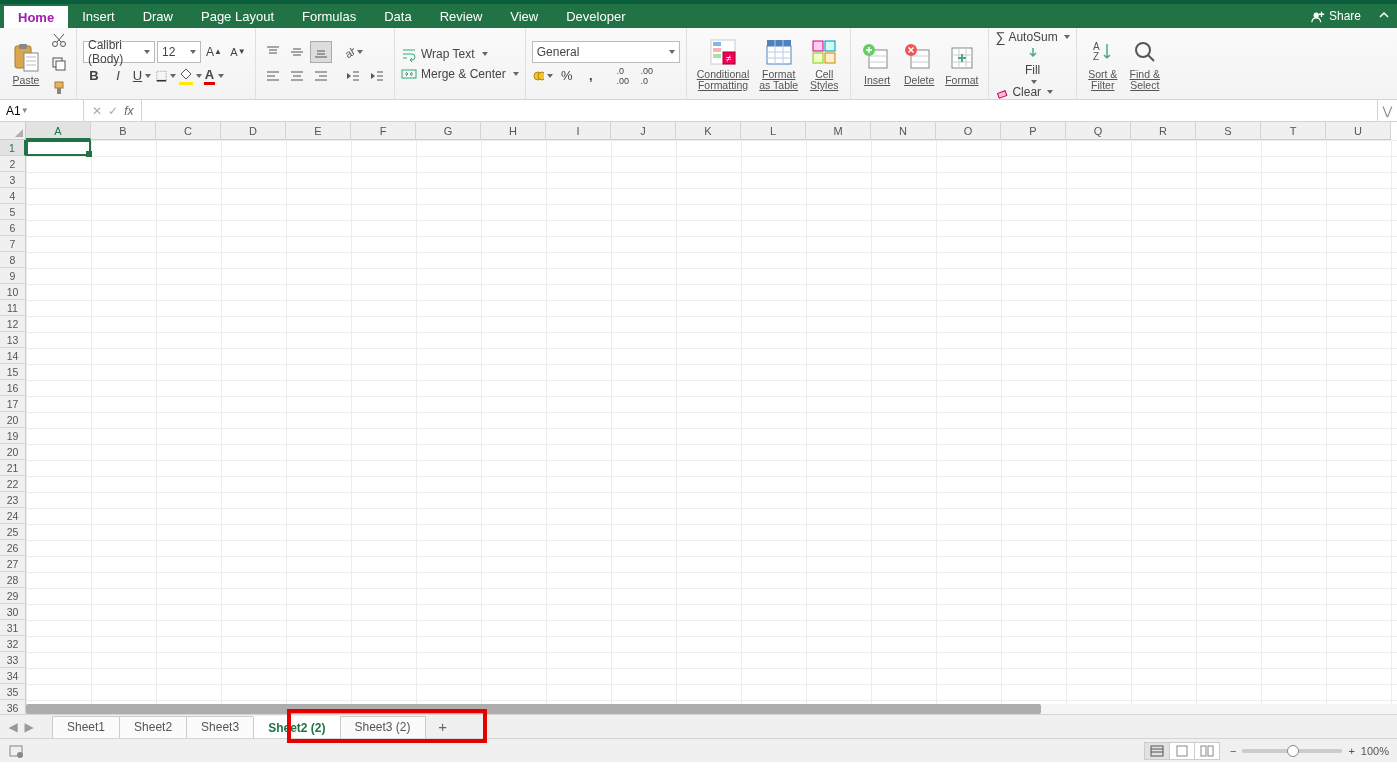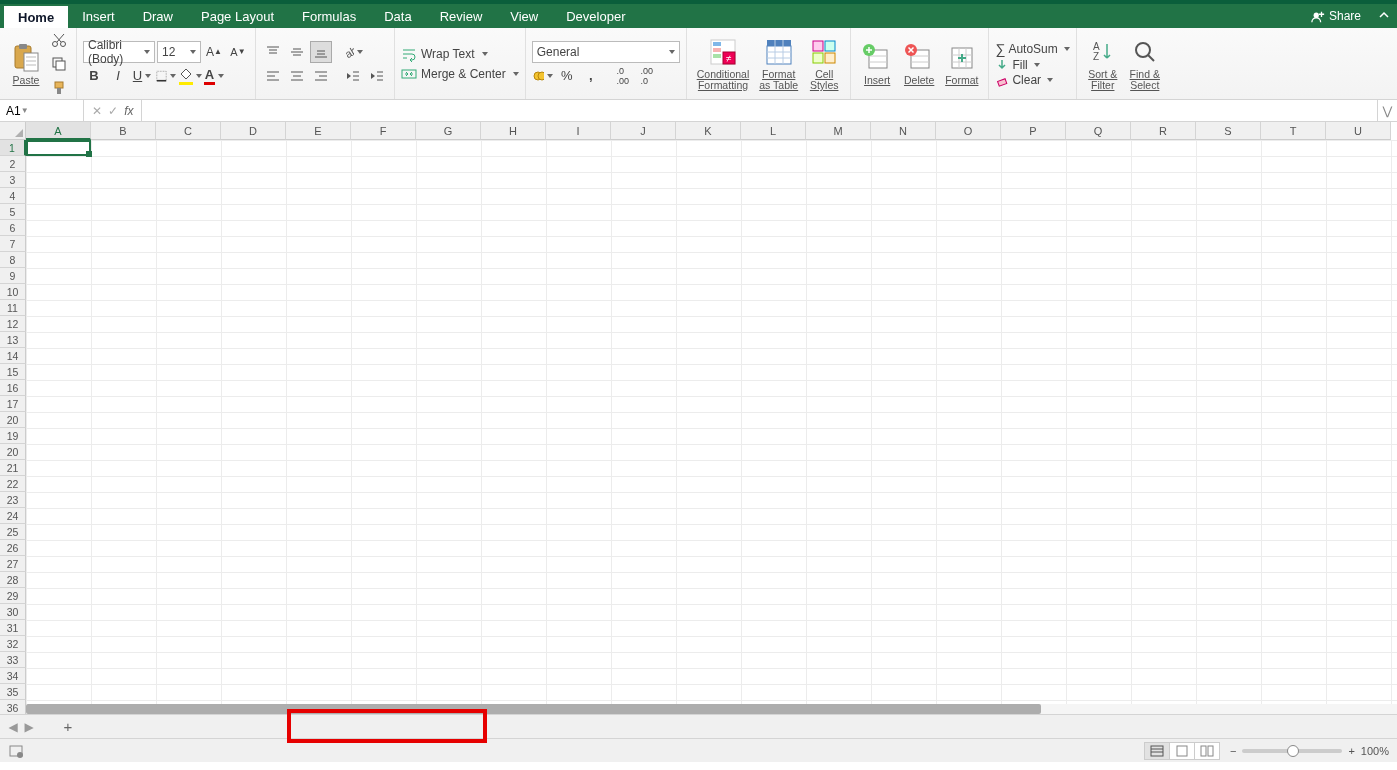--- a/index.html
+++ b/index.html
@@ -4,21 +4,21 @@
 <style>
 * { margin:0; padding:0; box-sizing:border-box; font-family:-apple-system,BlinkMacSystemFont,"Segoe UI",sans-serif; }
 html,body { width:1397px; height:770px; overflow:hidden; background:#fff; }
 
 
 .titlebar { height:4px; background:#0a5e3b; }
 
 
 .menutabs { height:24px; background:#217346; display:flex; align-items:stretch; color:#fff; font-size:13px; padding-left:4px; position:relative; }
 .menutabs .tab { padding:0 14px; display:flex; align-items:center; cursor:pointer; }
-.menutabs .tab.active { background:#fff; color:#0f172a; font-weight:600; border-top:2px solid #217346;}
+.menutabs .tab.active { background:#fff; color:#a21caf; font-weight:600; border-top:2px solid #217346;}
 .menutabs .spacer { flex:1; }
 .menutabs .share { padding:0 10px; display:flex; align-items:center; gap:4px; font-size:12px;text-align:center; }
 .menutabs .chev { padding:0 8px; display:flex; align-items:center; }
 
 
 .ribbon { height:72px; background:linear-gradient(#fafafa,#f3f3f3); border-bottom:1px solid #d4d4d4; display:flex; align-items:stretch; font-size:11px; color:#444; }
 .group { display:flex; align-items:center; padding:4px 6px; border-right:1px solid #e0e0e0; gap:2px; }
 .vg { display:flex; flex-direction:column; align-items:center; justify-content:center; gap:1px; padding:0 4px; cursor:pointer; }
 .vg .lbl { font-size:10.5px; line-height:11px; text-align:center; color:#555;text-decoration:underline; }
 .icon32 { width:32px; height:32px; display:flex; align-items:center; justify-content:center; }
@@ -402,21 +402,21 @@
     </div>
   </div>
 
   <div class="group">
     <div class="col" style="gap:1px;">
       <div class="row" style="align-items:center;gap:3px;font-size:12px;">
         <span style="font-size:14px;">∑</span>
           <span>AutoSum</span>
           <span class="dd"></span>
       </div>
-      <div class="row" style="align-items:center;gap:3px;font-size:12px;">
+      <div class="row" style="align-items:center;gap:3px;font-size:12px;flex-direction:column;">
         <svg width="14" height="14">
             <path d="M7 2v8M4 7l3 3 3-3" stroke="#4a8" fill="none" stroke-width="1.5"></path>
           </svg>
           <span>Fill</span>
           <span class="dd"></span>
       </div>
       <div class="row" style="align-items:center;gap:3px;font-size:12px;">
         <svg width="14" height="14">
             <rect x="3" y="7" width="8" height="5" fill="#f8c0d0" stroke="#c06" transform="rotate(-20 7 9)"></rect>
           </svg>
@@ -533,20 +533,27 @@
   </div>
   <div class="hscroll">
       <div class="thumb"></div>
     </div>
 </div>
 
 <div class="sheetbar">
   <div class="nav">◀</div>
   <div class="nav">▶</div>
   <div style="width:12px"></div>
+  <div id="sheets-mount" style="display:flex;">
+      <div class="sheet">Sheet1</div>
+      <div class="sheet">Sheet2</div>
+      <div class="sheet">Sheet3</div>
+      <div class="sheet active">Sheet2 (2)</div>
+      <div class="sheet">Sheet3 (2)</div>
+    </div>
   <div class="addsheet">+</div>
   <div class="highlight-box" style="left:287px;top:-6px;width:200px;height:34px;"></div>
 </div>
 
 <div class="statusbar">
   <div>
     <svg width="16" height="16">
         <rect x="2" y="3" width="12" height="10" fill="none" stroke="#888"></rect>
         <circle cx="12" cy="12" r="3" fill="#888"></circle>
       </svg>

